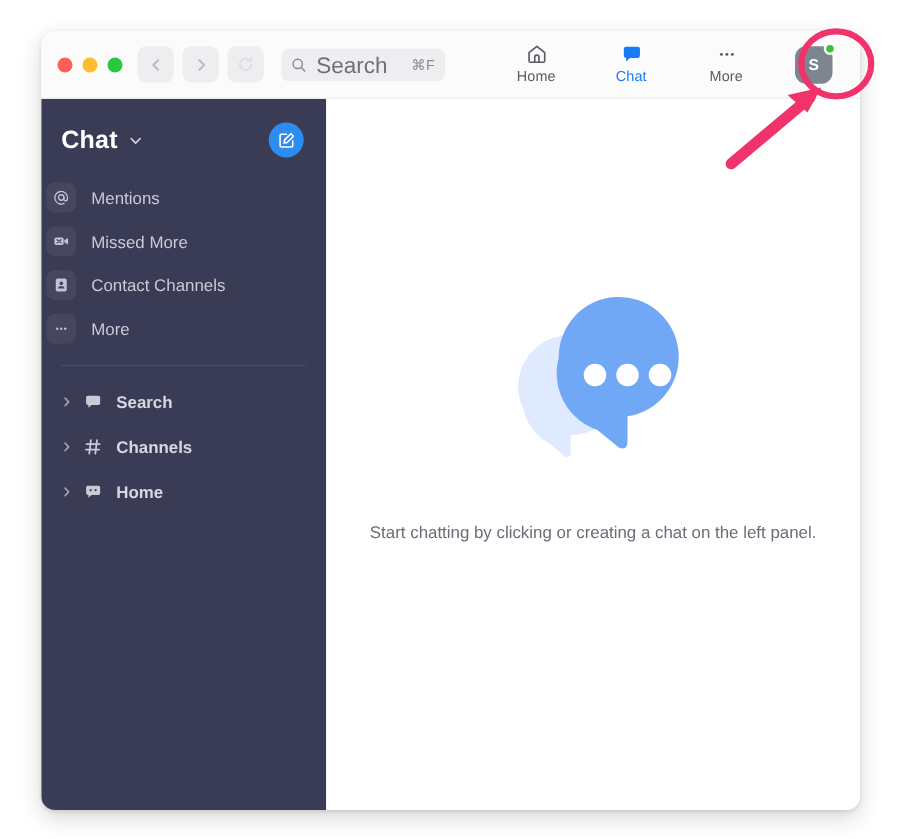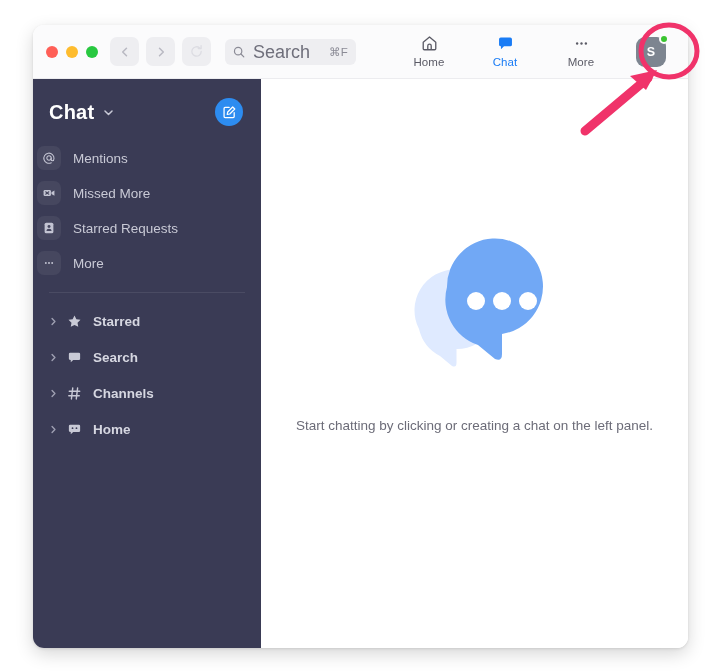--- a/index.html
+++ b/index.html
@@ -326,49 +326,36 @@
       </div>
 
       <div class="side-item">
         <span class="side-item-icon">
           <svg width="14" height="14" viewBox="0 0 16 16">
             <rect x="3" y="2" width="10" height="12" rx="1.8" fill="currentColor"></rect>
             <circle cx="8" cy="6.4" r="1.7" fill="#46475f"></circle>
             <path d="M5 11.3 Q5 8.9 8 8.9 Q11 8.9 11 11.3 Z" fill="#46475f"></path>
           </svg>
         </span>
-        <span class="side-item-label">Starred Requests</span>
+        <span class="side-item-label">Contact Channels</span>
       </div>
 
       <div class="side-item">
         <span class="side-item-icon">
           <svg width="14" height="14" viewBox="0 0 16 16">
             <circle cx="4.4" cy="8" r="1.1" fill="currentColor"></circle>
             <circle cx="8" cy="8" r="1.1" fill="currentColor"></circle>
             <circle cx="11.6" cy="8" r="1.1" fill="currentColor"></circle>
           </svg>
         </span>
         <span class="side-item-label">More</span>
       </div>
 
       <div id="sidebar-divider"></div>
 
-      <div class="side-section">
-        <span class="section-caret">
-          <svg width="9" height="9" viewBox="0 0 10 10">
-            <path d="M3.4 1.6 L6.6 5 L3.4 8.4" fill="none" stroke="currentColor" stroke-width="1.5" stroke-linecap="round" stroke-linejoin="round"></path>
-          </svg>
-        </span>
-        <span class="section-icon">
-          <svg width="15" height="15" viewBox="0 0 16 16">
-            <path d="M8 1.6 L10 5.6 L14.4 6.2 L11.2 9.3 L12 13.7 L8 11.6 L4 13.7 L4.8 9.3 L1.6 6.2 L6 5.6 Z" fill="currentColor"></path>
-          </svg>
-        </span>
-        <span class="section-label">Starred</span>
-      </div>
 
       <div class="side-section">
         <span class="section-caret">
           <svg width="9" height="9" viewBox="0 0 10 10">
             <path d="M3.4 1.6 L6.6 5 L3.4 8.4" fill="none" stroke="currentColor" stroke-width="1.5" stroke-linecap="round" stroke-linejoin="round"></path>
           </svg>
         </span>
         <span class="section-icon">
           <svg width="15" height="15" viewBox="0 0 16 16">
             <path d="M2 4.2 Q2 2.8 3.4 2.8 L12.6 2.8 Q14 2.8 14 4.2 L14 9.2 Q14 10.6 12.6 10.6 L6.6 10.6 L4 13 L4 10.6 Q2 10.6 2 9.2 Z" fill="currentColor"></path>

